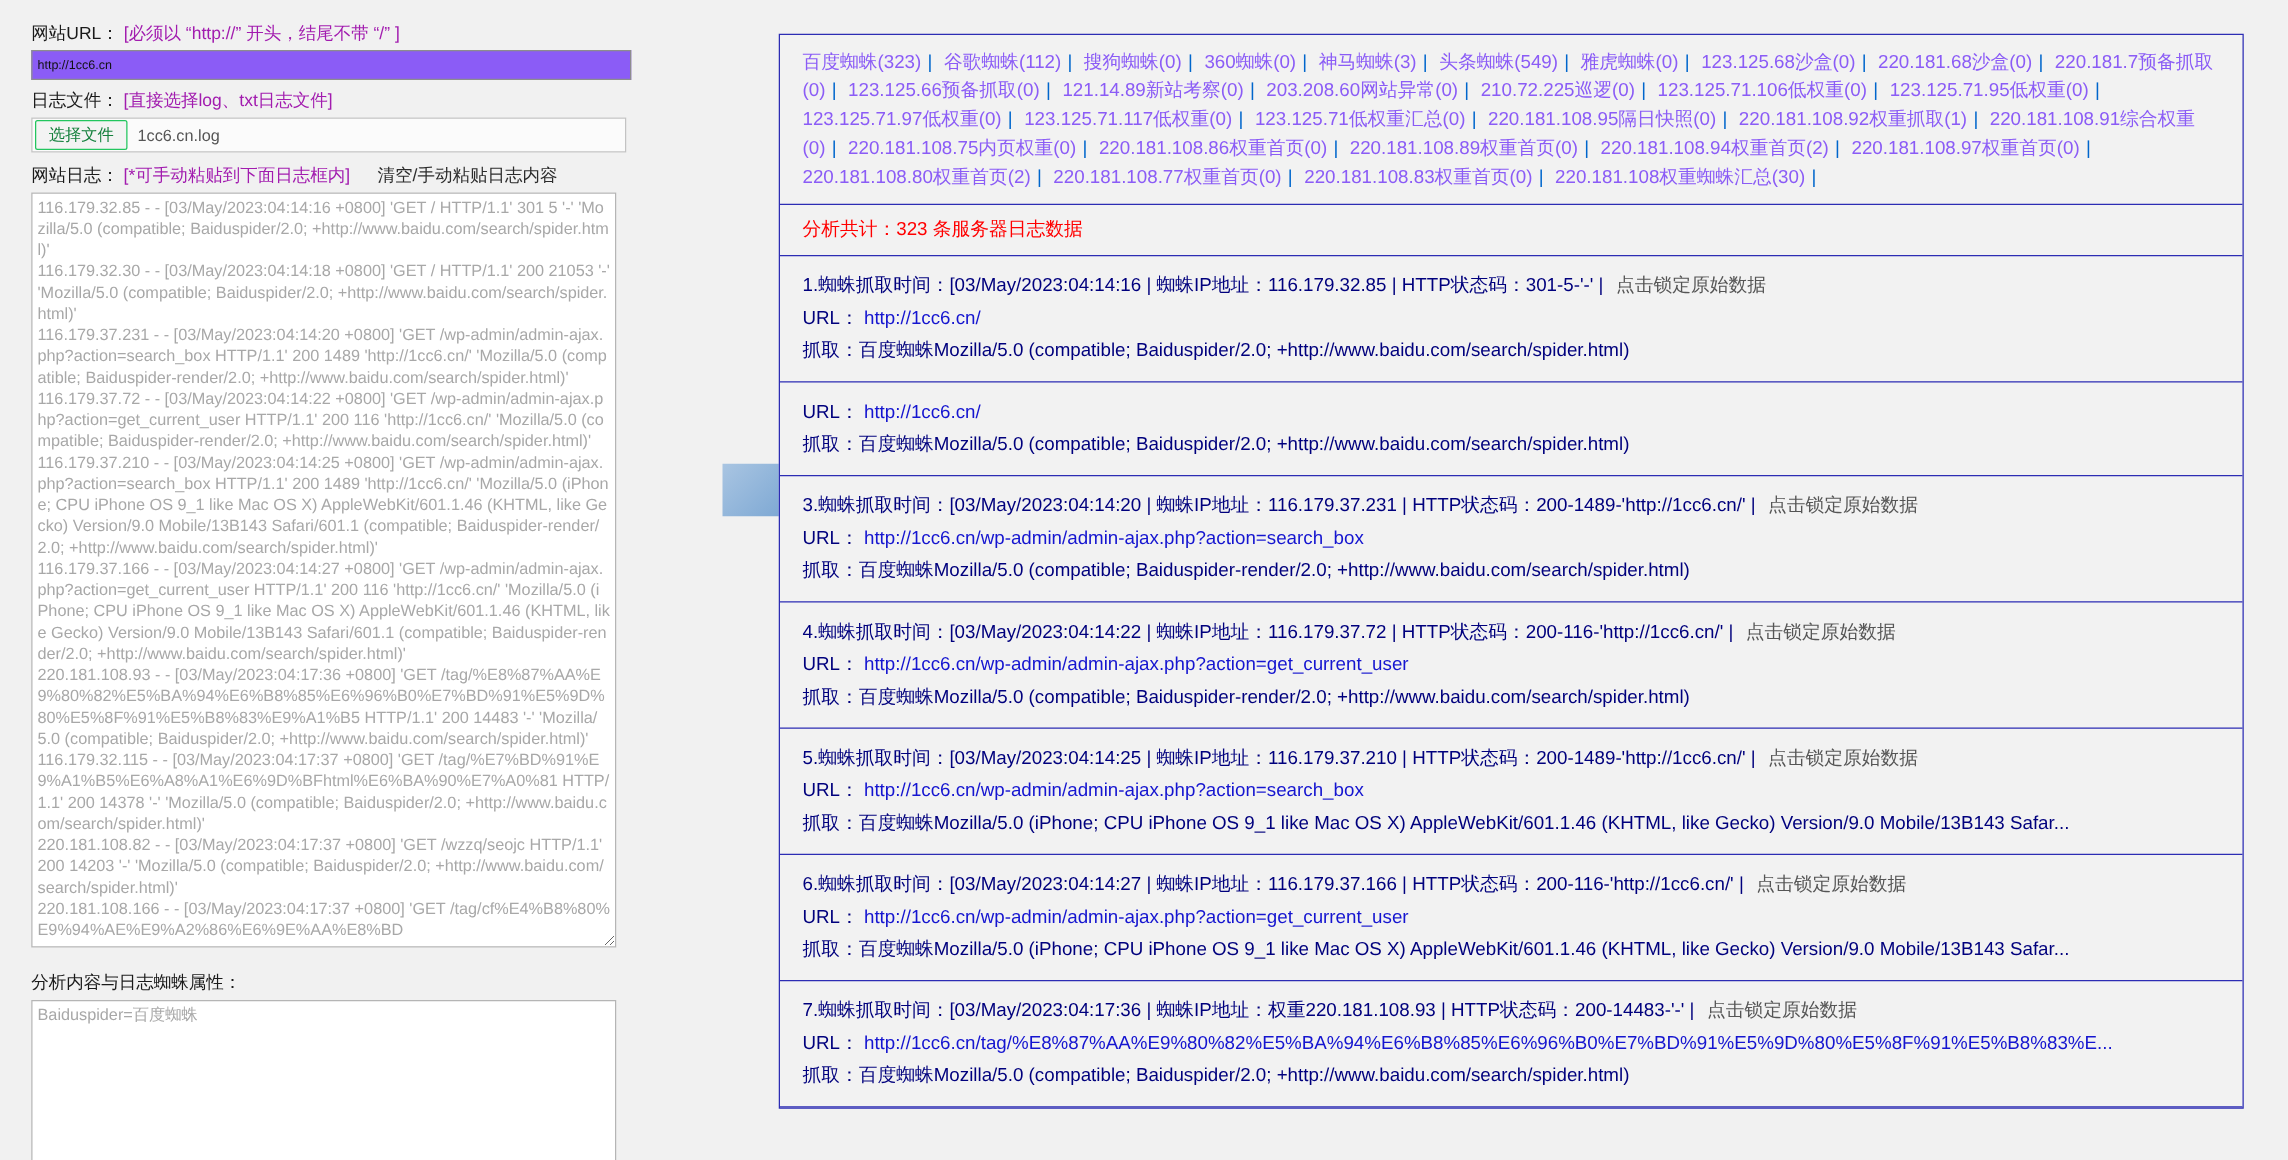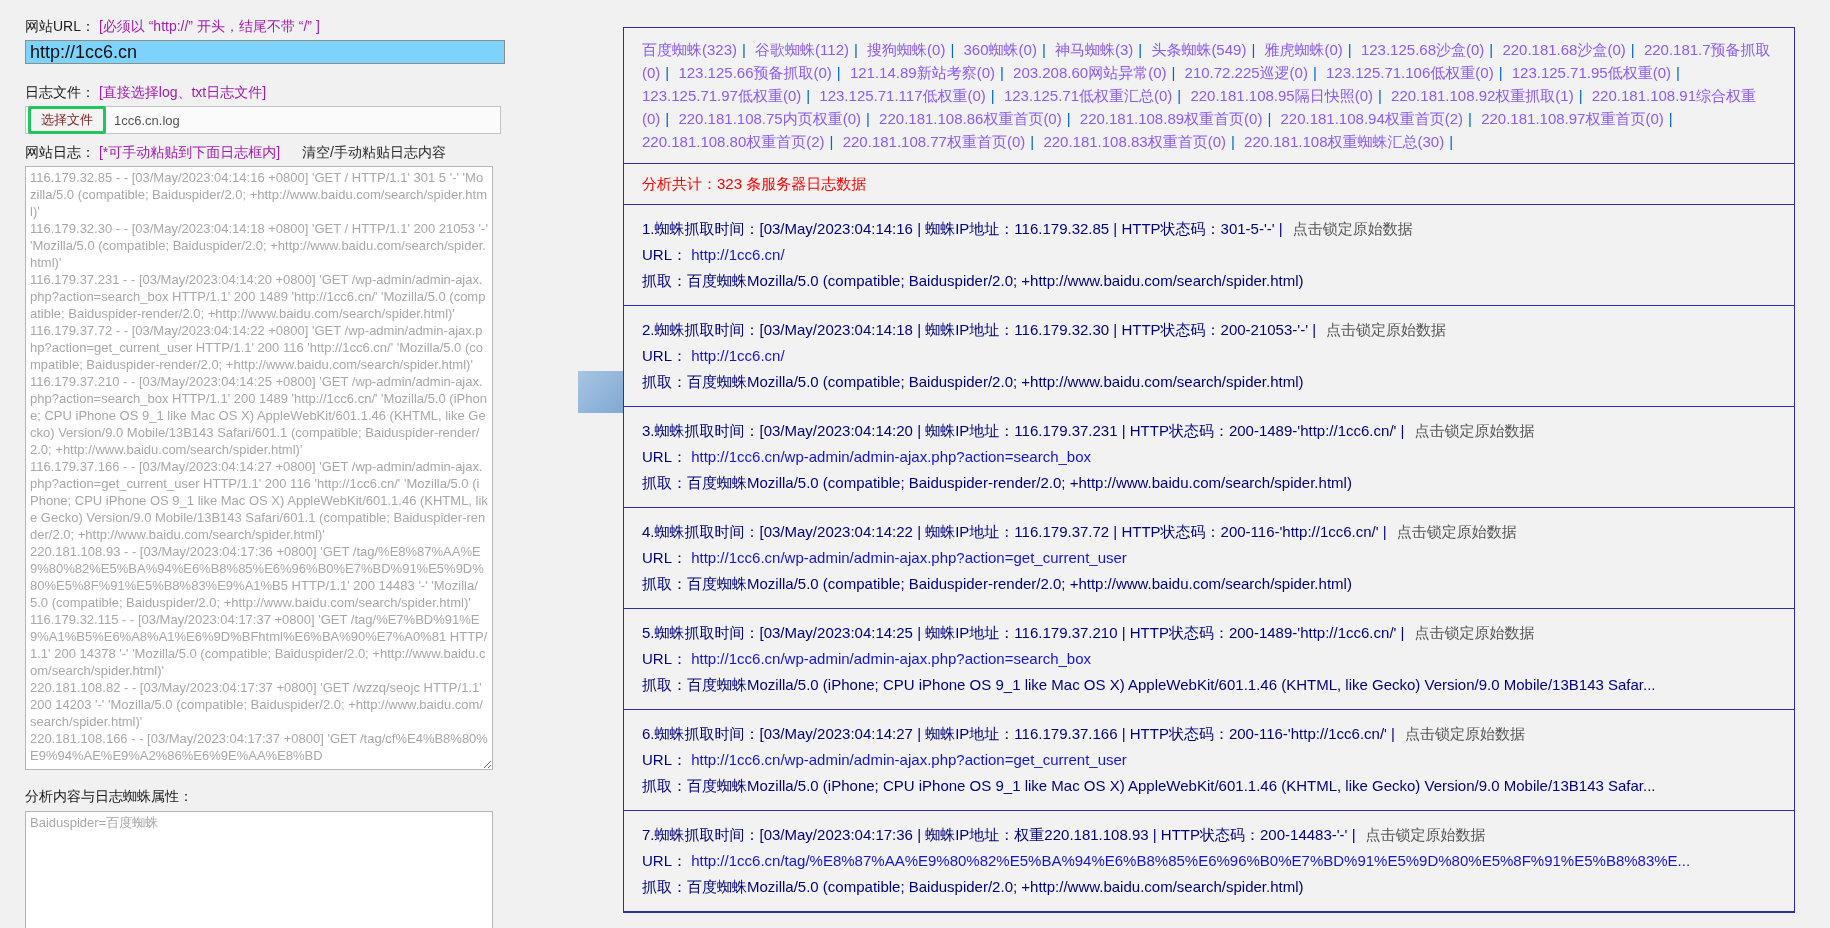--- a/index.html
+++ b/index.html
@@ -7,31 +7,31 @@
     width:1830px;height:928px;overflow:hidden;position:relative;
     background:#f1f1f1;
     font-family:"Liberation Sans","DejaVu Sans",sans-serif;
     color:#222;
   }
   
   .left-col{position:absolute;left:25px;top:16px;width:472px;}
   .lbl-row{font-size:14px;line-height:20px;margin-bottom:4px;color:#1a1a1a;white-space:nowrap;}
   .red-note{color:#a21caf;}
   .url-input{
-    width:470px;height:22px;border:1px solid #8d8d8d;background:#7dd3fc;
-    font-size:18px;padding:0 4px;margin-bottom:18px;box-sizing:content-box;
+    width:470px;height:22px;border:1px solid #8d8d8d;background:#8b5cf6;
+    font-size:10px;padding:0 4px;margin-bottom:6px;box-sizing:content-box;
     font-family:"Liberation Sans","DejaVu Sans",sans-serif;color:#111;
   }
   .file-row{
     width:470px;height:24px;border:1px solid #c3c3c3;background:#fbfbfb;
     display:flex;align-items:center;margin:3px 0 8px 0;padding:1px 2px;
   }
   .file-btn{
-    border:3px solid #22c55e;background:#f3f3f3;border-radius:2px;
-    font-size:13px;padding:2px 10px;margin-right:8px;color:#7f1d1d;cursor:pointer;
+    border:1px solid #22c55e;background:#f3f3f3;border-radius:2px;
+    font-size:13px;padding:2px 10px;margin-right:8px;color:#15803d;cursor:pointer;
     font-family:"Liberation Sans","DejaVu Sans",sans-serif;
   }
   .file-name{font-size:13px;color:#555;}
   .clear-link{color:#2b2b2b;margin-left:18px;cursor:pointer;}
   .log-textarea{
     width:458px;height:598px;border:1px solid #b5b5b5;background:#fff;
     color:#a8a8a8;font-size:13px;line-height:17px;padding:2px 4px;
     font-family:"Liberation Sans","DejaVu Sans",sans-serif;resize:both;
     white-space:pre-wrap;word-break:break-all;overflow-y:scroll;margin-bottom:8px;
   }
@@ -207,23 +207,20 @@
           <span>1.蜘蛛抓取时间：[03/May/2023:04:14:16  |  蜘蛛IP地址：116.179.32.85  |  HTTP状态码：301-5-'-'  |</span><span class="lock">点击锁定原始数据</span>
         </div>
         <div>
           <span class="e-lbl">URL：</span>
           <a class="e-url">http://1cc6.cn/</a>
         </div>
         <div class="e-ua">抓取：百度蜘蛛Mozilla/5.0 (compatible; Baiduspider/2.0; +http://www.baidu.com/search/spider.html)</div>
       </div>
 
       <div class="p-row entry">
-        <div class="e-header">
-          <span>2.蜘蛛抓取时间：[03/May/2023:04:14:18  |  蜘蛛IP地址：116.179.32.30  |  HTTP状态码：200-21053-'-'  |</span><span class="lock">点击锁定原始数据</span>
-        </div>
         <div>
           <span class="e-lbl">URL：</span>
           <a class="e-url">http://1cc6.cn/</a>
         </div>
         <div class="e-ua">抓取：百度蜘蛛Mozilla/5.0 (compatible; Baiduspider/2.0; +http://www.baidu.com/search/spider.html)</div>
       </div>
 
       <div class="p-row entry">
         <div class="e-header">
           <span>3.蜘蛛抓取时间：[03/May/2023:04:14:20  |  蜘蛛IP地址：116.179.37.231  |  HTTP状态码：200-1489-'http://1cc6.cn/'  |</span><span class="lock">点击锁定原始数据</span>

